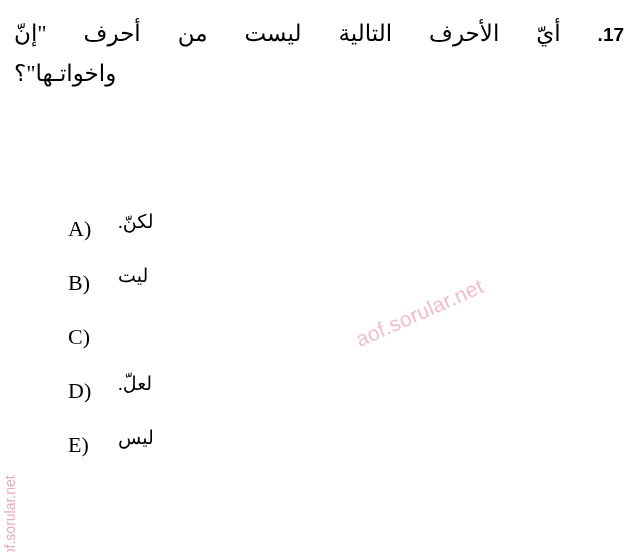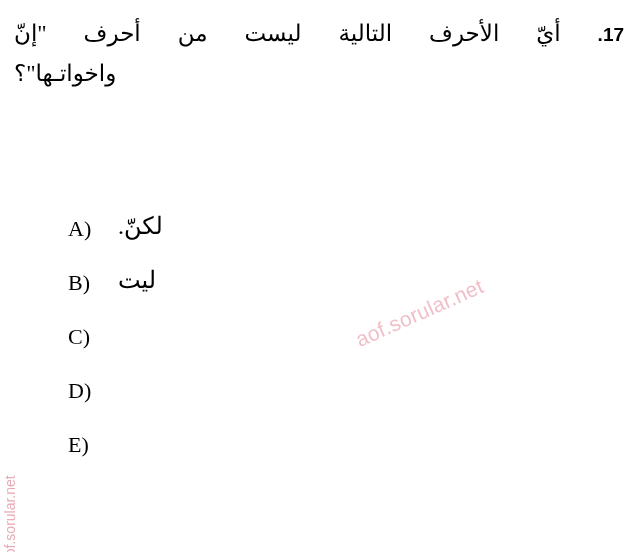--- a/index.html
+++ b/index.html
@@ -70,21 +70,21 @@
     top: 8px;
     font-family: "Liberation Serif", serif;
     font-size: 22px;
     color: #000;
   }
   .opt-text {
     position: absolute;
     left: 118px;
     top: 0px;
     direction: rtl;
-    font-size: 24px;
+    font-size: 19px;
     line-height: 1.5;
     white-space: nowrap;
   }
 
   
   .wm-center {
     position: absolute;
     left: 352px;
     top: 330px;
     font-family: "Liberation Sans", sans-serif;
@@ -142,24 +142,26 @@
       <span class="opt-letter">B)</span>
       <span class="opt-text">ليت</span>
     </div>
 
     <div class="option">
       <span class="opt-letter">C)</span>
     </div>
 
     <div class="option">
       <span class="opt-letter">D)</span>
+      <span class="opt-text">لعلّ.</span>
     </div>
 
     <div class="option">
       <span class="opt-letter">E)</span>
+      <span class="opt-text">ليس</span>
     </div>
 
   </div>
 
   <div class="wm-center">aof.sorular.net</div>
   <div class="wm-left">aof.sorular.net</div>
   <div class="wm-left2">aof.sorular.net</div>
 
 </div>
 

